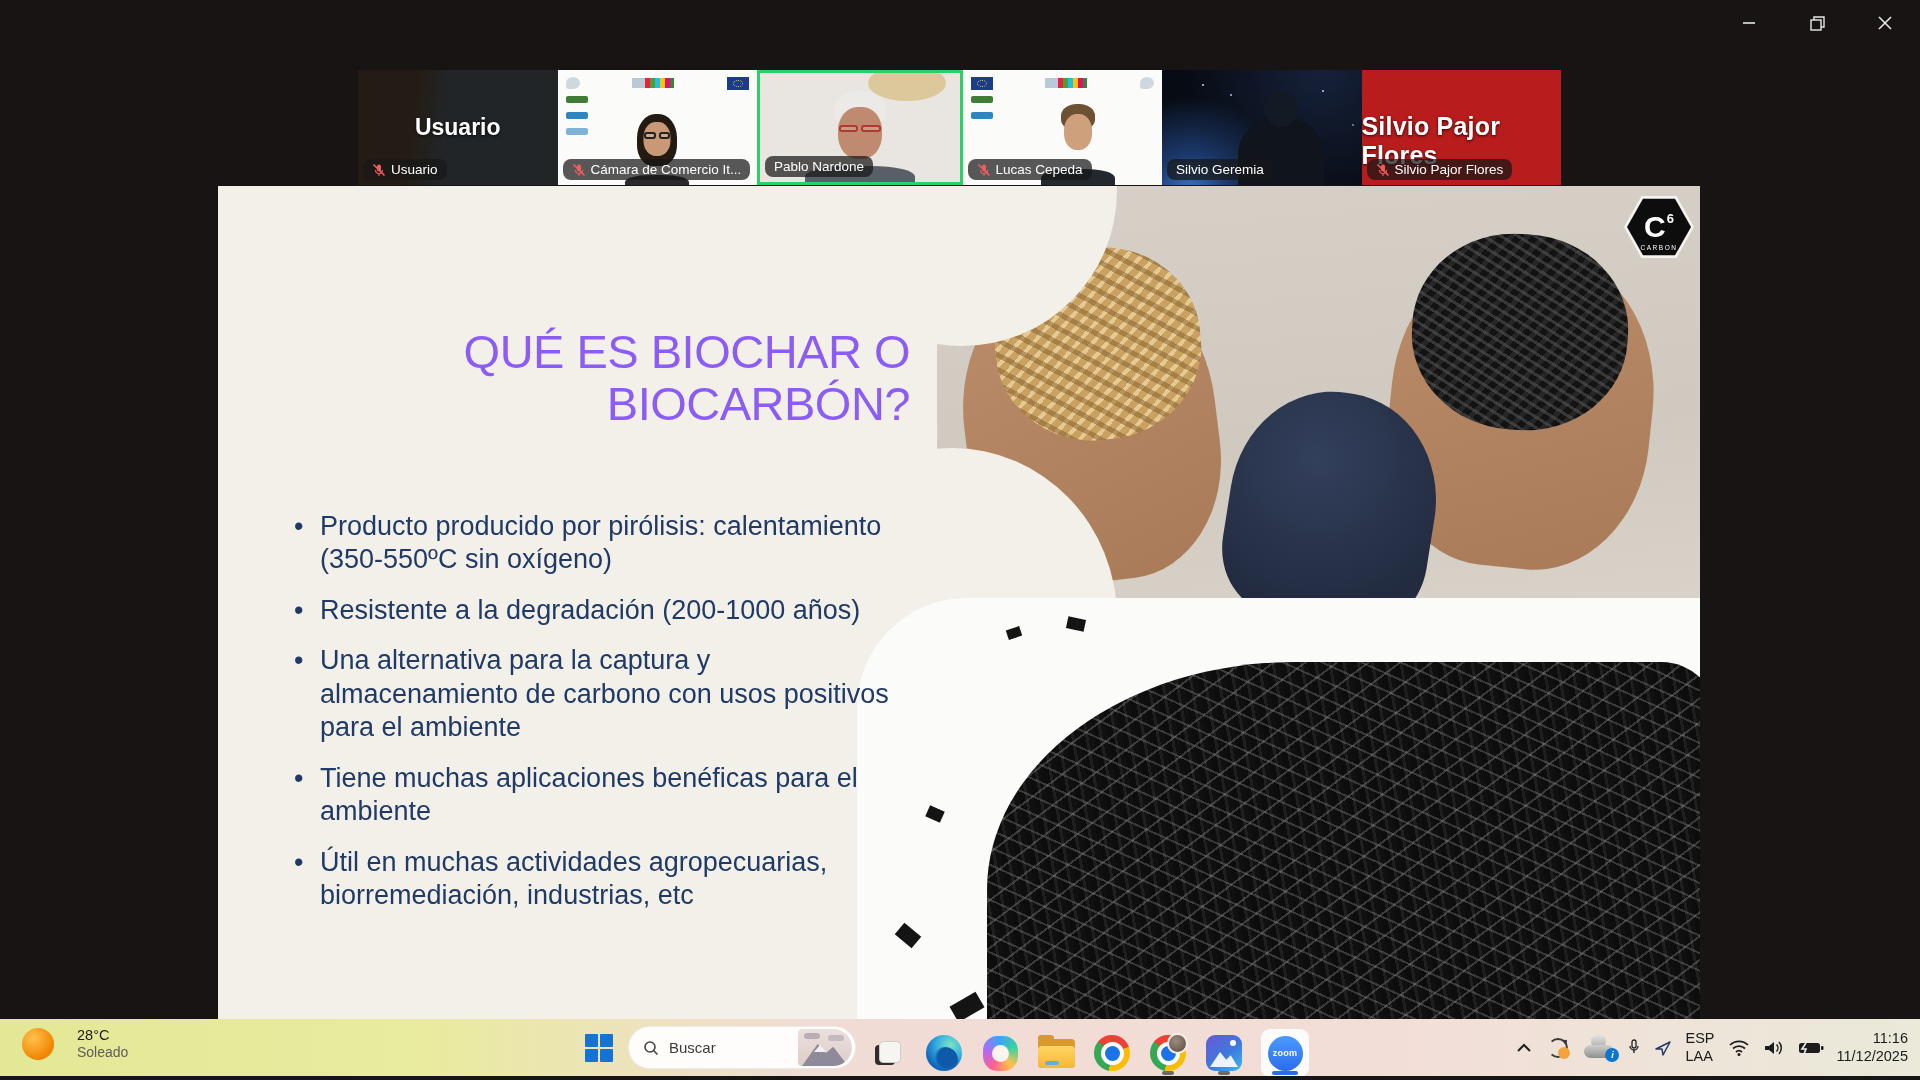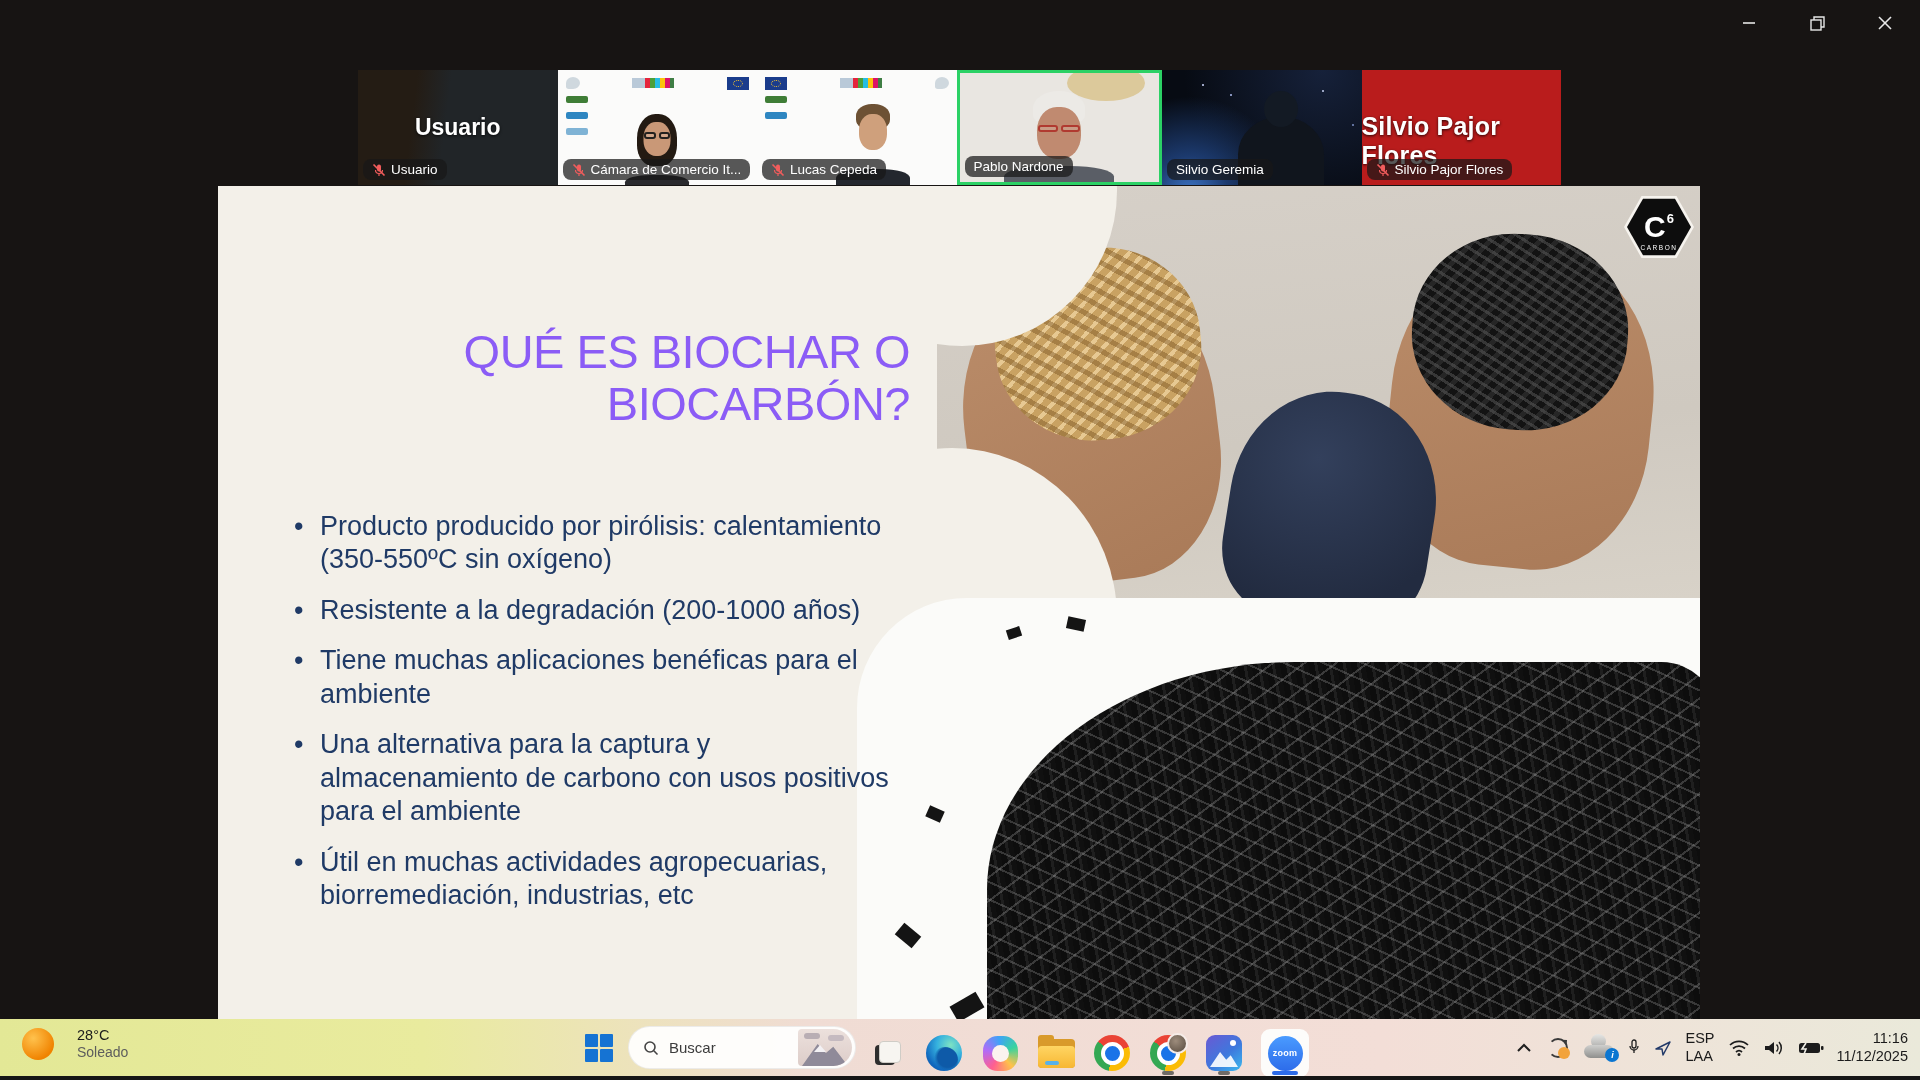--- a/index.html
+++ b/index.html
@@ -256,20 +256,34 @@
         <svg class="micoff" width="14" height="14" viewBox="0 0 14 14">
           <rect x="5" y="1.5" width="4" height="7" rx="2" fill="#f25c5c"></rect>
           <path d="M3.5 7a3.5 3.5 0 0 0 7 0" stroke="#f25c5c" stroke-width="1.2" fill="none"></path>
           <line x1="7" y1="10.5" x2="7" y2="13" stroke="#f25c5c" stroke-width="1.2"></line>
           <line x1="1.5" y1="1.5" x2="12.5" y2="12.5" stroke="#f25c5c" stroke-width="1.6"></line>
         </svg>
         <span>Cámara de Comercio It...</span>
       </div>
     </div>
 
+    <div class="tile t3">
+      <div class="lamp2"></div>
+      <div class="head-hair t3-hair"></div>
+      <div class="head-face t3-face"></div>
+      <div class="glasses t3-gl">
+          <i></i>
+          <i></i>
+        </div>
+      <div class="shoulders t3-sh"></div>
+      <div class="pill">
+        <span>Pablo Nardone</span>
+      </div>
+    </div>
+
     <div class="tile t4">
       <div class="logo-row">
         <span class="logo-eu"></span>
         <span class="logo-strip"></span>
         <span class="logo-dot"></span>
       </div>
       <div class="side-logos">
         <i style="background:#3f7d36"></i>
         <i style="background:#2e86c1"></i>
       </div>
@@ -277,34 +291,20 @@
       <div class="head-face t4-man-face"></div>
       <div class="shoulders t4-man-sh"></div>
       <div class="pill">
         <svg class="micoff" width="14" height="14" viewBox="0 0 14 14">
           <rect x="5" y="1.5" width="4" height="7" rx="2" fill="#f25c5c"></rect>
           <path d="M3.5 7a3.5 3.5 0 0 0 7 0" stroke="#f25c5c" stroke-width="1.2" fill="none"></path>
           <line x1="7" y1="10.5" x2="7" y2="13" stroke="#f25c5c" stroke-width="1.2"></line>
           <line x1="1.5" y1="1.5" x2="12.5" y2="12.5" stroke="#f25c5c" stroke-width="1.6"></line>
         </svg>
         <span>Lucas Cepeda</span>
-      </div>
-    </div>
-
-    <div class="tile t3">
-      <div class="lamp2"></div>
-      <div class="head-hair t3-hair"></div>
-      <div class="head-face t3-face"></div>
-      <div class="glasses t3-gl">
-          <i></i>
-          <i></i>
-        </div>
-      <div class="shoulders t3-sh"></div>
-      <div class="pill">
-        <span>Pablo Nardone</span>
       </div>
     </div>
 
     <div class="tile t5">
       <div class="star" style="left:40px;top:14px"></div>
       <div class="silhouette"></div>
       <div class="pill">
         <span>Silvio Geremia</span>
       </div>
     </div>
@@ -342,22 +342,22 @@
       <div class="chunk" style="left:40px;top:330px;width:22px;height:15px;transform:rotate(40deg)"></div>
       <div class="chunk" style="left:95px;top:400px;width:30px;height:18px;transform:rotate(-30deg)"></div>
       <div class="chunk" style="left:210px;top:20px;width:18px;height:12px;transform:rotate(12deg)"></div>
     </div>
 
     <div class="slide-title">QUÉ ES BIOCHAR O BIOCARBÓN?</div>
 
     <ul class="bullets">
       <li>Producto producido por pirólisis: calentamiento (350-550ºC sin oxígeno)</li>
       <li>Resistente a la degradación (200-1000 años)</li>
+      <li>Una alternativa para la captura y almacenamiento de carbono con usos positivos para el ambiente</li>
       <li>Tiene muchas aplicaciones benéficas para el ambiente</li>
-      <li>Una alternativa para la captura y almacenamiento de carbono con usos positivos para el ambiente</li>
       <li>Útil en muchas actividades agropecuarias, biorremediación, industrias, etc</li>
     </ul>
 
     <div class="c6">
       <div class="hex"></div>
       <div class="hex inner"></div>
       <div class="c6-text">
         <span class="c6-letter">C</span>
           <span class="c6-sup">6</span>
       </div>

